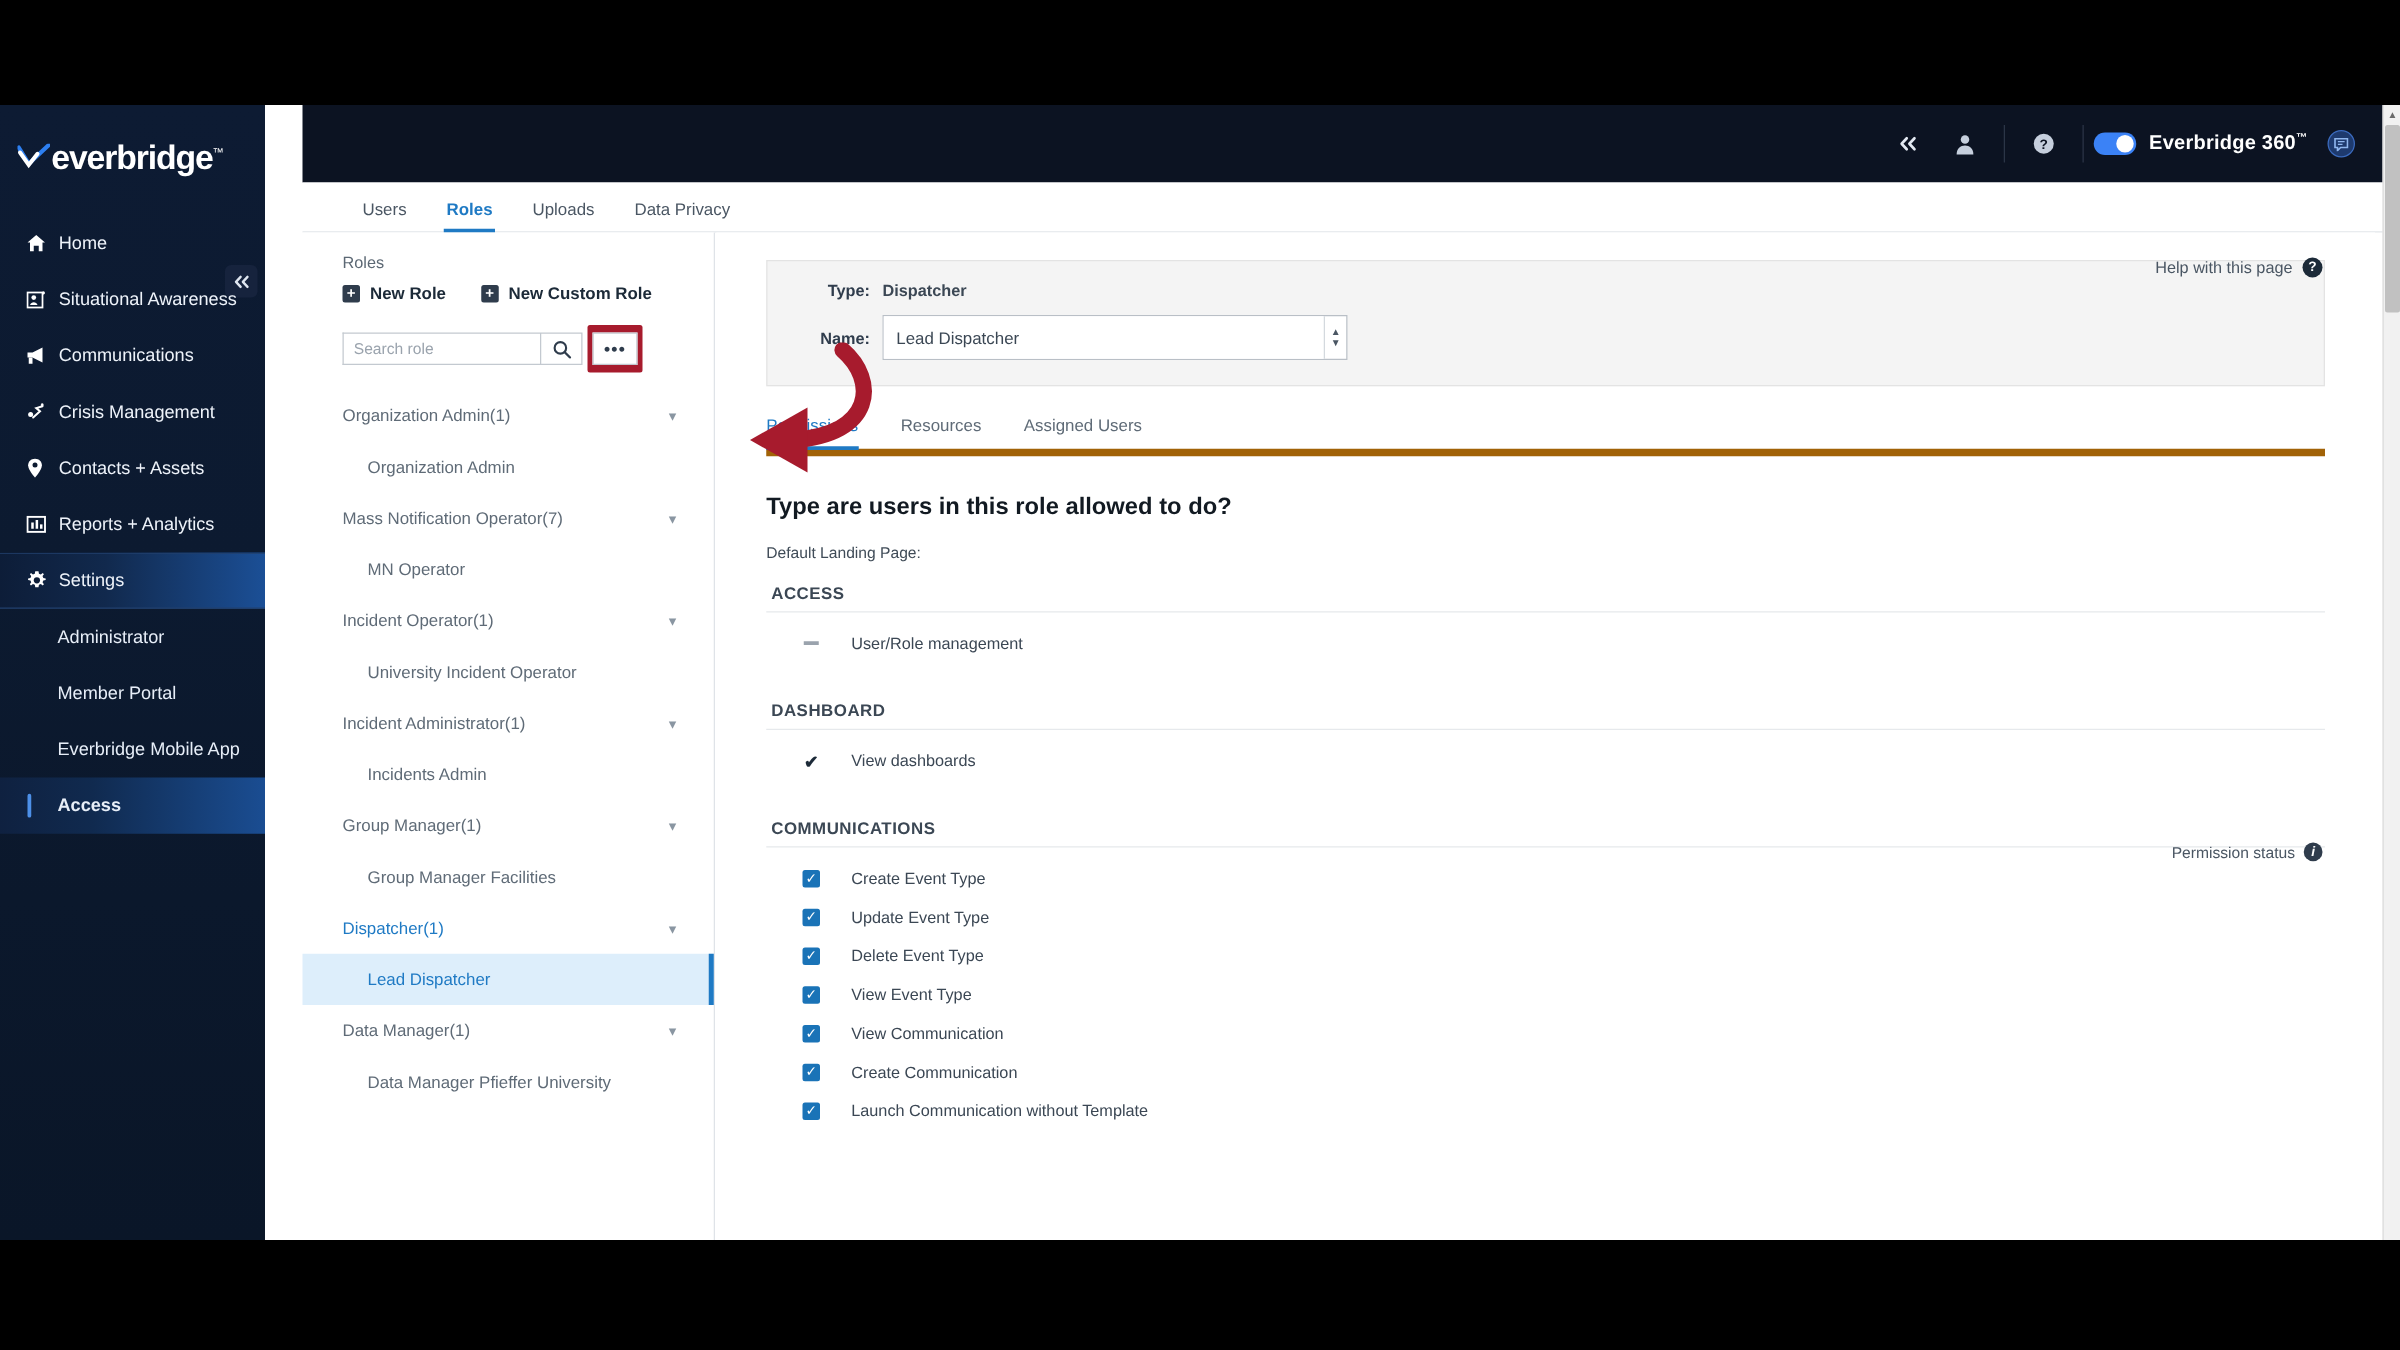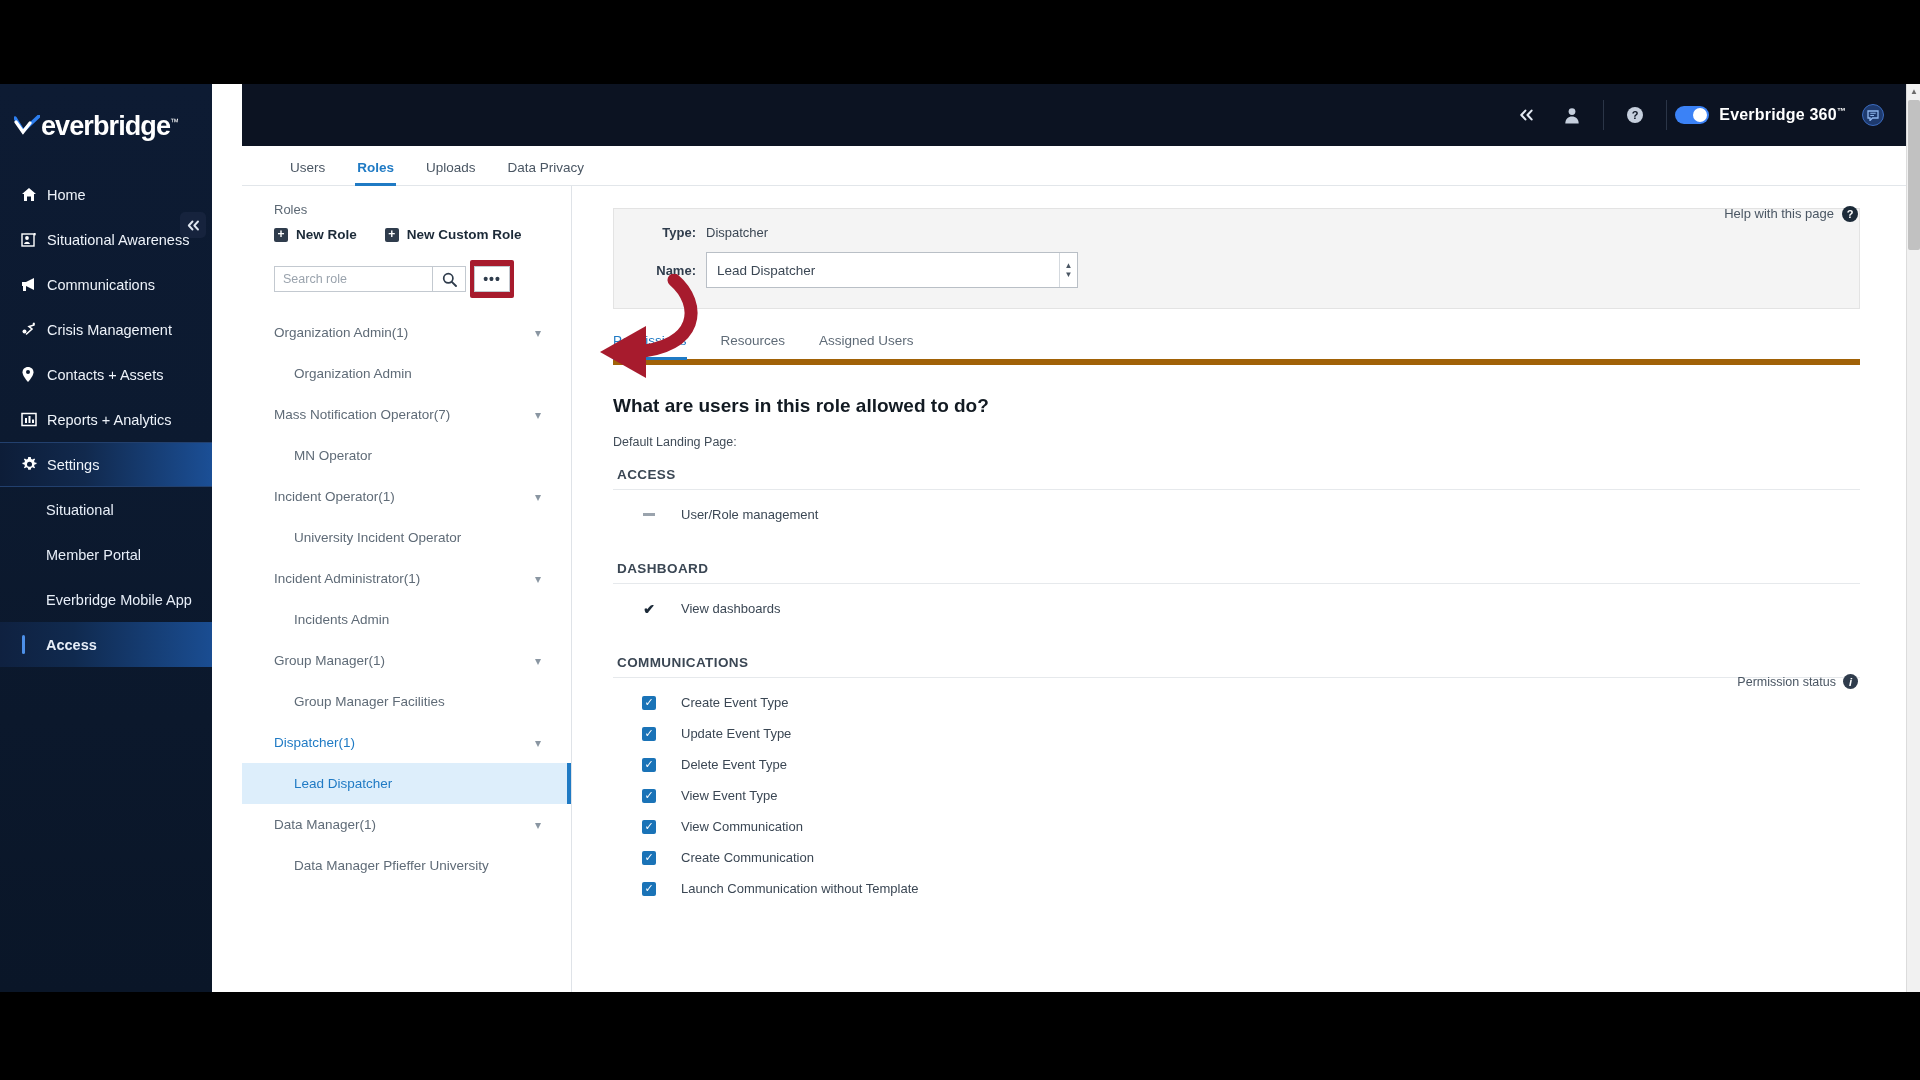--- a/index.html
+++ b/index.html
@@ -178,21 +178,21 @@
   }
   h1.edit-title {
     font-size: 30px; font-weight: 400; color:#4a6478; padding-top: 32px; letter-spacing:.1px;
   }
   .infobox {
     margin-top: 22px; background:#f4f4f4; border:1px solid #e3e3e3;
     padding: 16px 20px 20px 20px;
   }
   .row-type { display:flex; align-items:center; font-size:13px; color:#2f3c4c; }
   .row-type .lbl { width: 62px; text-align:right; font-weight:700; }
-  .row-type .val { margin-left: 10px; color:#3b4754; }
+  .row-type .val { margin-left: 10px; color:#3b4754;font-weight:bold; }
   .row-name { display:flex; align-items:center; margin-top: 12px; }
   .row-name .lbl { width: 62px; text-align:right; font-weight:700; font-size:13px; color:#2f3c4c; }
   .name-field {
     margin-left: 10px; width: 372px; height: 36px;
     border:1px solid #b9bfc6; background:#fff; display:flex; align-items:center;
   }
   .name-field input {
     flex:1; border:none; outline:none; height:34px; padding: 0 10px;
     font-size:13.5px; color:#3b4754; font-family:"Liberation Sans", sans-serif;
   }
@@ -337,21 +337,21 @@
           <span class="ic">
             <svg width="17" height="17" viewBox="0 0 17 17">
               <path d="M8.5 1 l1.3 0 l.35 1.9 l1.5 .62 l1.55-1.1 l.92 .92 l-1.1 1.55 l.62 1.5 l1.9 .35 l0 1.3 l-1.9 .35 l-.62 1.5 l1.1 1.55 l-.92 .92 l-1.55-1.1 l-1.5 .62 l-.35 1.9 l-1.3 0 l-1.3 0 l-.35-1.9 l-1.5-.62 l-1.55 1.1 l-.92-.92 l1.1-1.55 l-.62-1.5 l-1.9-.35 l0-1.3 l1.9-.35 l.62-1.5 l-1.1-1.55 l.92-.92 l1.55 1.1 l1.5-.62 l.35-1.9 Z" fill="#fff"></path>
               <circle cx="8.5" cy="8.2" r="2.5" fill="#0d1d38"></circle>
             </svg>
           </span>
           <span>Settings</span>
         </div>
 
         <div class="nav-sub">
-          <span>Situational</span>
+          <span>Administrator</span>
         </div>
         <div class="nav-sub">
           <span>Member Portal</span>
         </div>
         <div class="nav-sub">
           <span>Everbridge Mobile App</span>
         </div>
         <div class="nav-sub active">
           <span>Access</span>
         </div>
@@ -507,21 +507,21 @@
             </div>
           </div>
         </div>
 
         <div class="sub-tabs">
           <div class="stab active"><span>Permissions</span></div>
           <div class="stab"><span>Resources</span></div>
           <div class="stab"><span>Assigned Users</span></div>
         </div>
 
-        <h2 class="question">What are users in this role allowed to do?</h2>
+        <h2 class="question">Type are users in this role allowed to do?</h2>
 
         <div class="perm-status">
           <span>Permission status</span>
           <span class="circ-i">i</span>
         </div>
 
         <div class="landing">Default Landing Page:</div>
 
         <div class="sec-head">ACCESS</div>
         <div class="perm-row perm-first">

